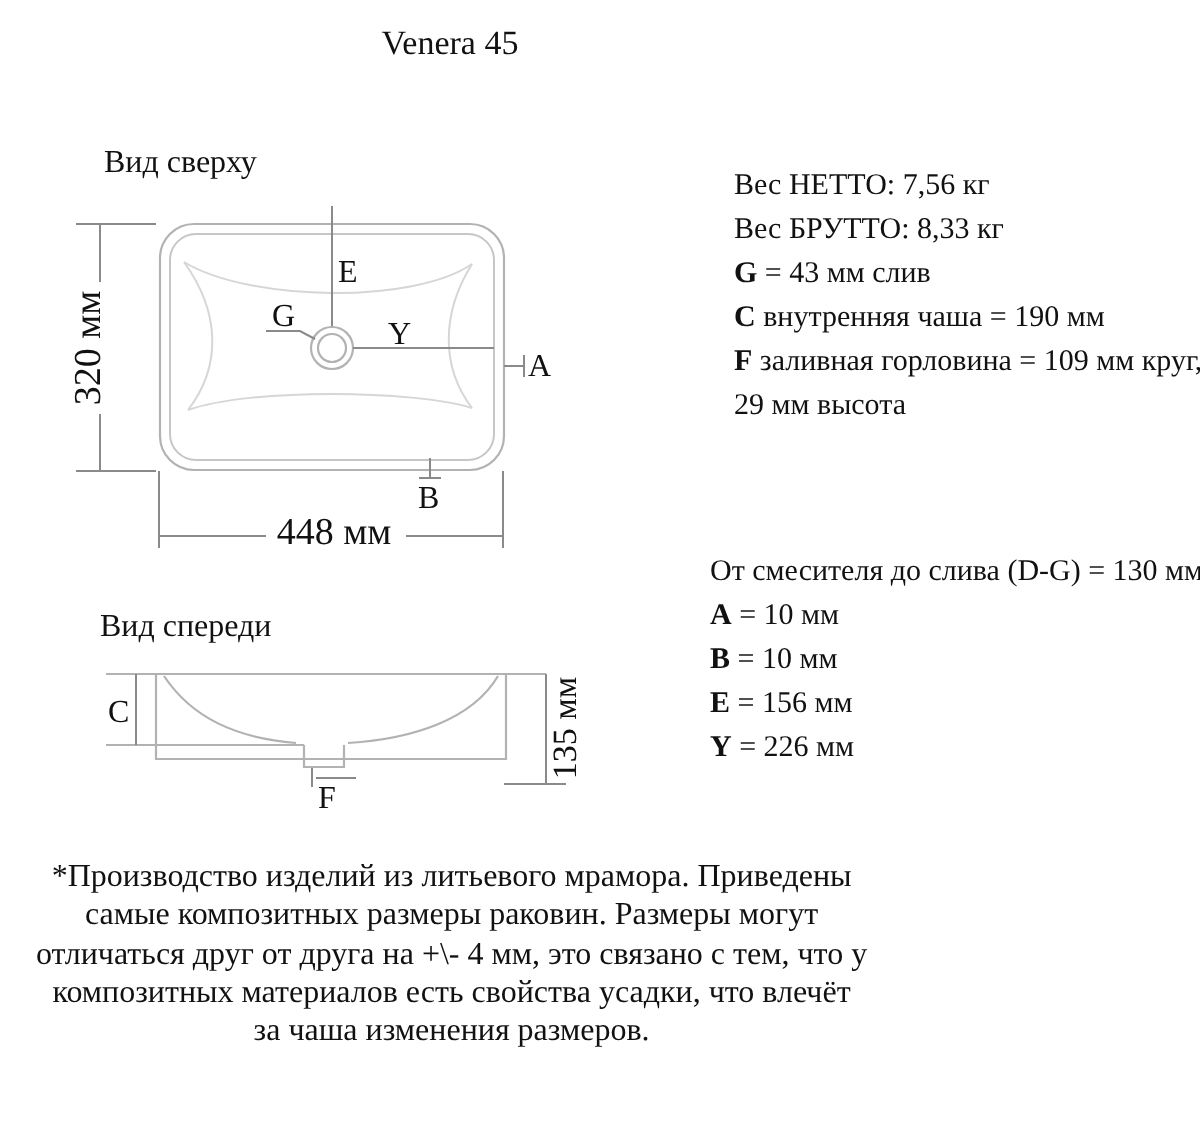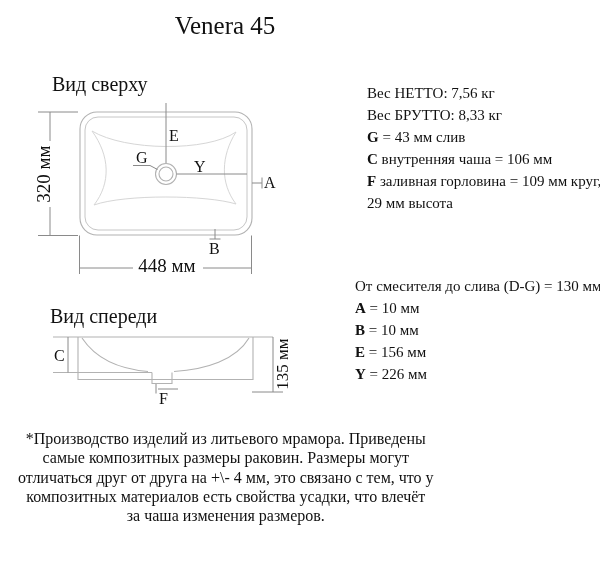--- a/index.html
+++ b/index.html
@@ -4,23 +4,23 @@
 <style>
   html,body{margin:0;padding:0;}
   body{
     width:600px;height:574px;position:relative;background:#ffffff;
     font-family:"Liberation Serif","DejaVu Serif",serif;color:#111111;
     overflow:hidden;
   }
   .abs{position:absolute;}
   #doc-title{
     left:145px;top:12px;width:160px;text-align:center;
-    font-size:25px;line-height:1.15;white-space:nowrap;
+    font-size:17px;line-height:1.15;white-space:nowrap;
   }
-  .view-heading{font-size:20px;line-height:1.1;white-space:nowrap;}
+  .view-heading{font-size:16px;line-height:1.1;white-space:nowrap;}
   #top-view-heading{left:52px;top:73px;}
   #front-view-heading{left:50px;top:305px;}
   #diagram-svg{left:0;top:0;}
   .outline{stroke:#b2b2b2;fill:none;stroke-width:1.1;}
   .outline-light{stroke:#c6c6c6;fill:none;stroke-width:1;}
   .pillow{stroke:#d6d6d6;fill:none;stroke-width:1;}
   .dim{stroke:#8a8a8a;fill:none;stroke-width:1;}
   .dia-letter{font-size:16px;fill:#111111;}
   .dim-text{font-size:19px;fill:#111111;}
   .dim-text-sm{font-size:17px;fill:#111111;}
@@ -96,21 +96,21 @@
 
     <path class="dim" d="M273,337 V392 M252,392 H283"></path>
     <text class="dim-text-sm" x="282" y="370" text-anchor="middle" transform="rotate(-90 282 364)">135 мм</text>
   </g>
 </svg>
 
 <div class="abs spec-block" id="spec-block-1">
   <div class="spec-line"><b></b><span>Вес НЕТТО: 7,56 кг</span></div>
   <div class="spec-line"><b></b><span>Вес БРУТТО: 8,33 кг</span></div>
   <div class="spec-line"><b>G</b><span> = 43 мм слив</span></div>
-  <div class="spec-line"><b>C</b><span> внутренняя чаша = 106 мм</span></div>
+  <div class="spec-line"><b>C</b><span> внутренняя чаша = 190 мм</span></div>
   <div class="spec-line"><b>F</b><span> заливная горловина = 109 мм круг,</span></div>
   <div class="spec-line"><b></b><span>29 мм высота</span></div>
 </div>
 
 <div class="abs spec-block" id="spec-block-2">
   <div class="spec-line"><b></b><span>От смесителя до слива (D-G) = 130 мм</span></div>
   <div class="spec-line"><b>A</b><span> = 10 мм</span></div>
   <div class="spec-line"><b>B</b><span> = 10 мм</span></div>
   <div class="spec-line"><b>E</b><span> = 156 мм</span></div>
   <div class="spec-line"><b>Y</b><span> = 226 мм</span></div>

